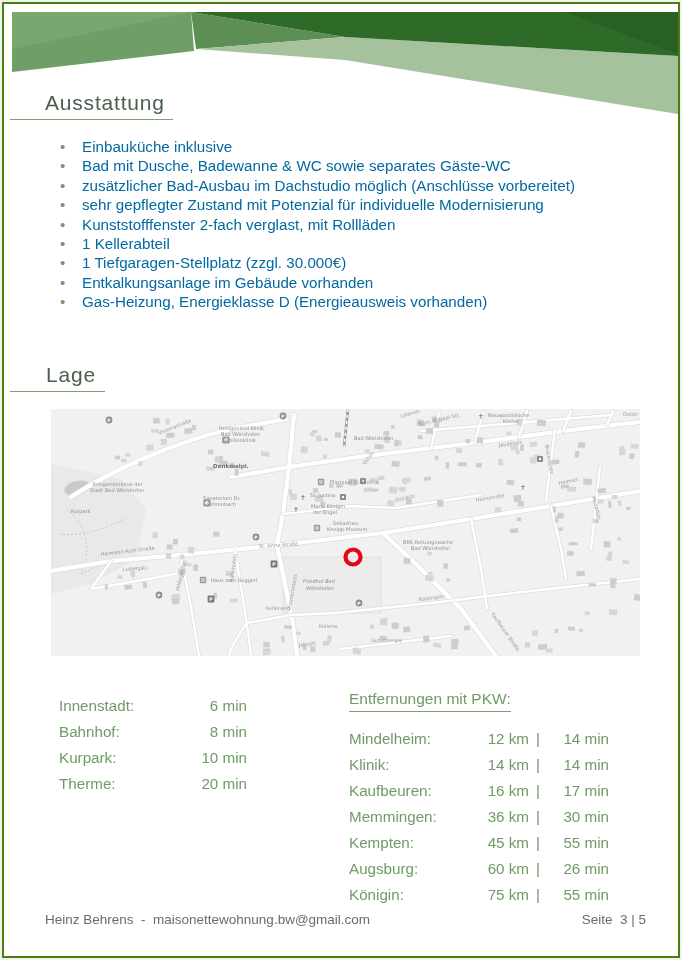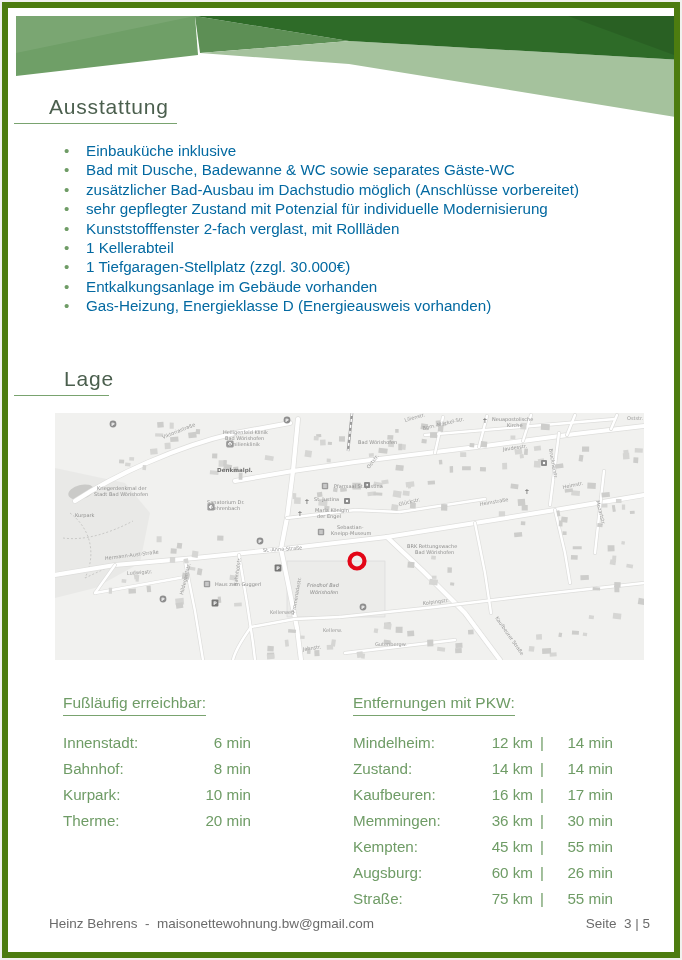--- a/index.html
+++ b/index.html
@@ -1,22 +1,22 @@
 <!DOCTYPE html>
 <html><head>
 <meta charset="utf-8">
 <style>
   html,body{margin:0;padding:0;background:#f1f1ef;width:682px;height:960px;overflow:hidden;}
   body{font-family:"Liberation Sans", sans-serif;}
   .page{position:absolute;left:2px;top:2px;right:2px;bottom:2px;background:#ffffff;
-        border:6px solid #4d7c0f;overflow:hidden;}
+        border:2px solid #4d7c0f;overflow:hidden;}
   .header-art{position:absolute;left:0;top:0;width:678px;height:125px;display:block;}
   .section-title{position:absolute;font-size:21px;color:#4b5f4e;letter-spacing:.8px;font-weight:400;}
   .t-ausstattung{left:41px;top:87px;}
-  .t-lage{left:56px;top:359px;text-align:center;}
+  .t-lage{left:42px;top:359px;text-align:center;}
   .heading-rule{position:absolute;height:1px;background:#79a36f;}
   .rule-1{left:6px;top:115px;width:163px;}
   .rule-2{left:6px;top:387px;width:95px;}
   ul.features{position:absolute;left:78px;top:133px;margin:0;padding:0;list-style:none;
       color:#0369a1;font-size:15.2px;line-height:19.4px;}
   ul.features li{position:relative;white-space:pre;}
   ul.features li::before{content:"•";position:absolute;left:-22px;color:#6f9c66;}
   .map-wrap{position:absolute;left:47px;top:405px;width:589px;height:247px;background:#f1f1ef;}
   .map-wrap svg{display:block;}
   svg .ml-street{fill:#9b9b9a;font-size:5px;}
@@ -448,21 +448,20 @@
           <text x="320" y="233" class="ml-street">Gutenbergw.</text>
           <text x="248" y="238" class="ml-street" transform="rotate(-8 248 238)">Jahnstr.</text>
           <text x="440" y="205" class="ml-street" transform="rotate(55 440 205)">Kaufbeurer Straße</text>
         </g>
       <circle id="marker" r="7.5" fill="none" stroke-width="4.2" cx="302" cy="148" stroke="#e30617"></circle>
     </svg>
   </div>
 
   <div class="cols">
     <div class="col col-walk">
-      <div class="col-title">Fußläufig erreichbar:</div>
       <div id="walk-rows">
           <div class="row">
             <span class="lbl">Innenstadt:</span>
             <span class="val">6 min</span>
           </div>
           <div class="row">
             <span class="lbl">Bahnhof:</span>
             <span class="val">8 min</span>
           </div>
           <div class="row">
@@ -478,21 +477,21 @@
     <div class="col col-car">
       <div class="col-title">Entfernungen mit PKW:</div>
       <div id="car-rows">
           <div class="row">
             <span class="lbl">Mindelheim:</span>
             <span class="km">12 km</span>
             <span class="sep">|</span>
             <span class="mn">14 min</span>
           </div>
           <div class="row">
-            <span class="lbl">Zustand:</span>
+            <span class="lbl">Klinik:</span>
             <span class="km">14 km</span>
             <span class="sep">|</span>
             <span class="mn">14 min</span>
           </div>
           <div class="row">
             <span class="lbl">Kaufbeuren:</span>
             <span class="km">16 km</span>
             <span class="sep">|</span>
             <span class="mn">17 min</span>
           </div>
@@ -508,21 +507,21 @@
             <span class="sep">|</span>
             <span class="mn">55 min</span>
           </div>
           <div class="row">
             <span class="lbl">Augsburg:</span>
             <span class="km">60 km</span>
             <span class="sep">|</span>
             <span class="mn">26 min</span>
           </div>
           <div class="row">
-            <span class="lbl">Straße:</span>
+            <span class="lbl">Königin:</span>
             <span class="km">75 km</span>
             <span class="sep">|</span>
             <span class="mn">55 min</span>
           </div>
         </div>
     </div>
   </div>
 
   <div class="footer">
     <span class="contact">Heinz Behrens  -  maisonettewohnung.bw@gmail.com</span>

